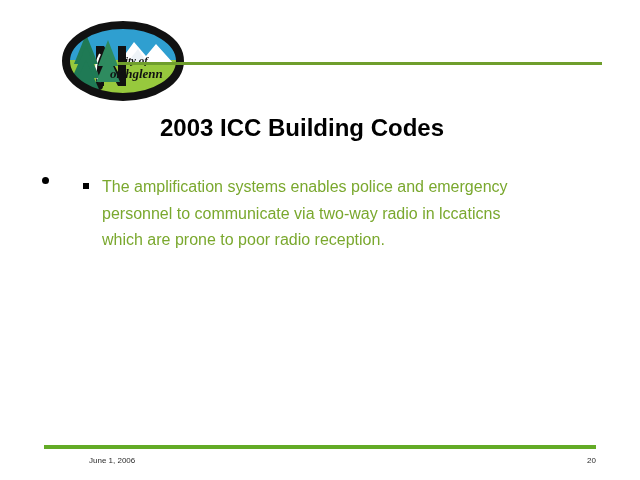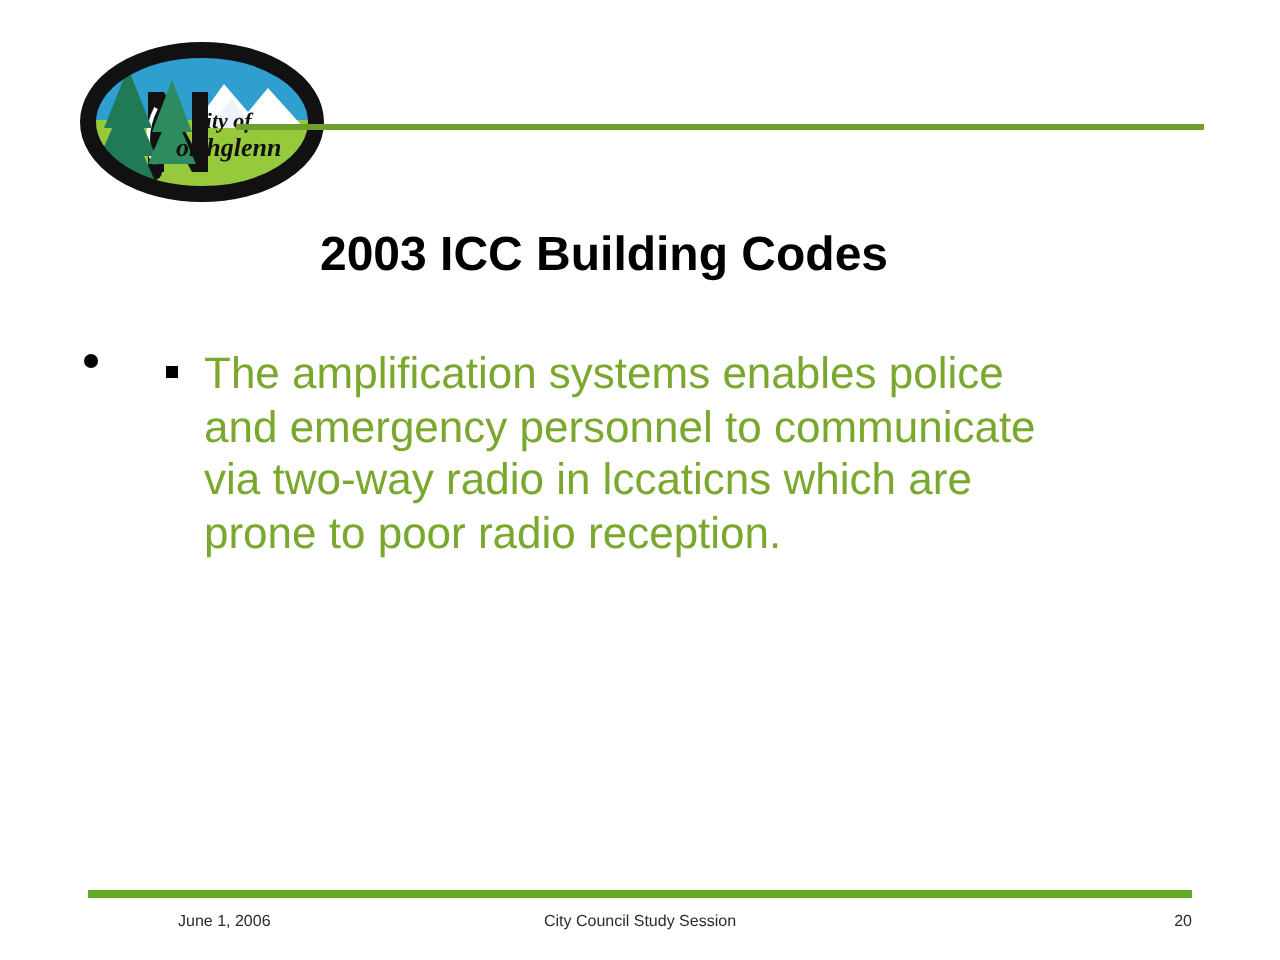--- a/index.html
+++ b/index.html
@@ -21,21 +21,21 @@
     position: absolute;
     left: 118px;
     top: 62px;
     width: 484px;
     height: 3px;
     background: #6f9e2c;
   }
 
   .logo {
     position: absolute;
-    left: 34px;
+    left: 56px;
     top: 16px;
     width: 134px;
     height: 96px;
   }
   .logo svg { display: block; }
 
   
   .slide-title {
     position: absolute;
     left: 0;
@@ -71,21 +71,21 @@
     width: 7px;
     height: 7px;
     border-radius: 50%;
     background: #000000;
   }
 
   .bullet-l2 {
     position: relative;
     margin-left: 44px;
     padding-left: 22px;
-    font-size: 22px;
+    font-size: 16px;
     color: #7aa82e;
     line-height: 26.5px;
     max-width: 440px;
   }
   .bullet-l2 .marker-square {
     position: absolute;
     left: 3px;
     top: 9px;
     width: 6px;
     height: 6px;
@@ -183,15 +183,14 @@
   <div class="bullet-l2">
     <span class="marker-square"></span>
     <span>The amplification systems enables police and emergency personnel to communicate via two-way radio in lccaticns which are prone to poor radio reception.</span>
   </div>
 
 </div>
 
 <div class="footer-rule"></div>
 <div class="footer">
   <span class="f-date">June 1, 2006</span>
-  <span class="f-center">City Council Study Session</span>
   <span class="f-page">20</span>
 </div>
 
 </body></html>

